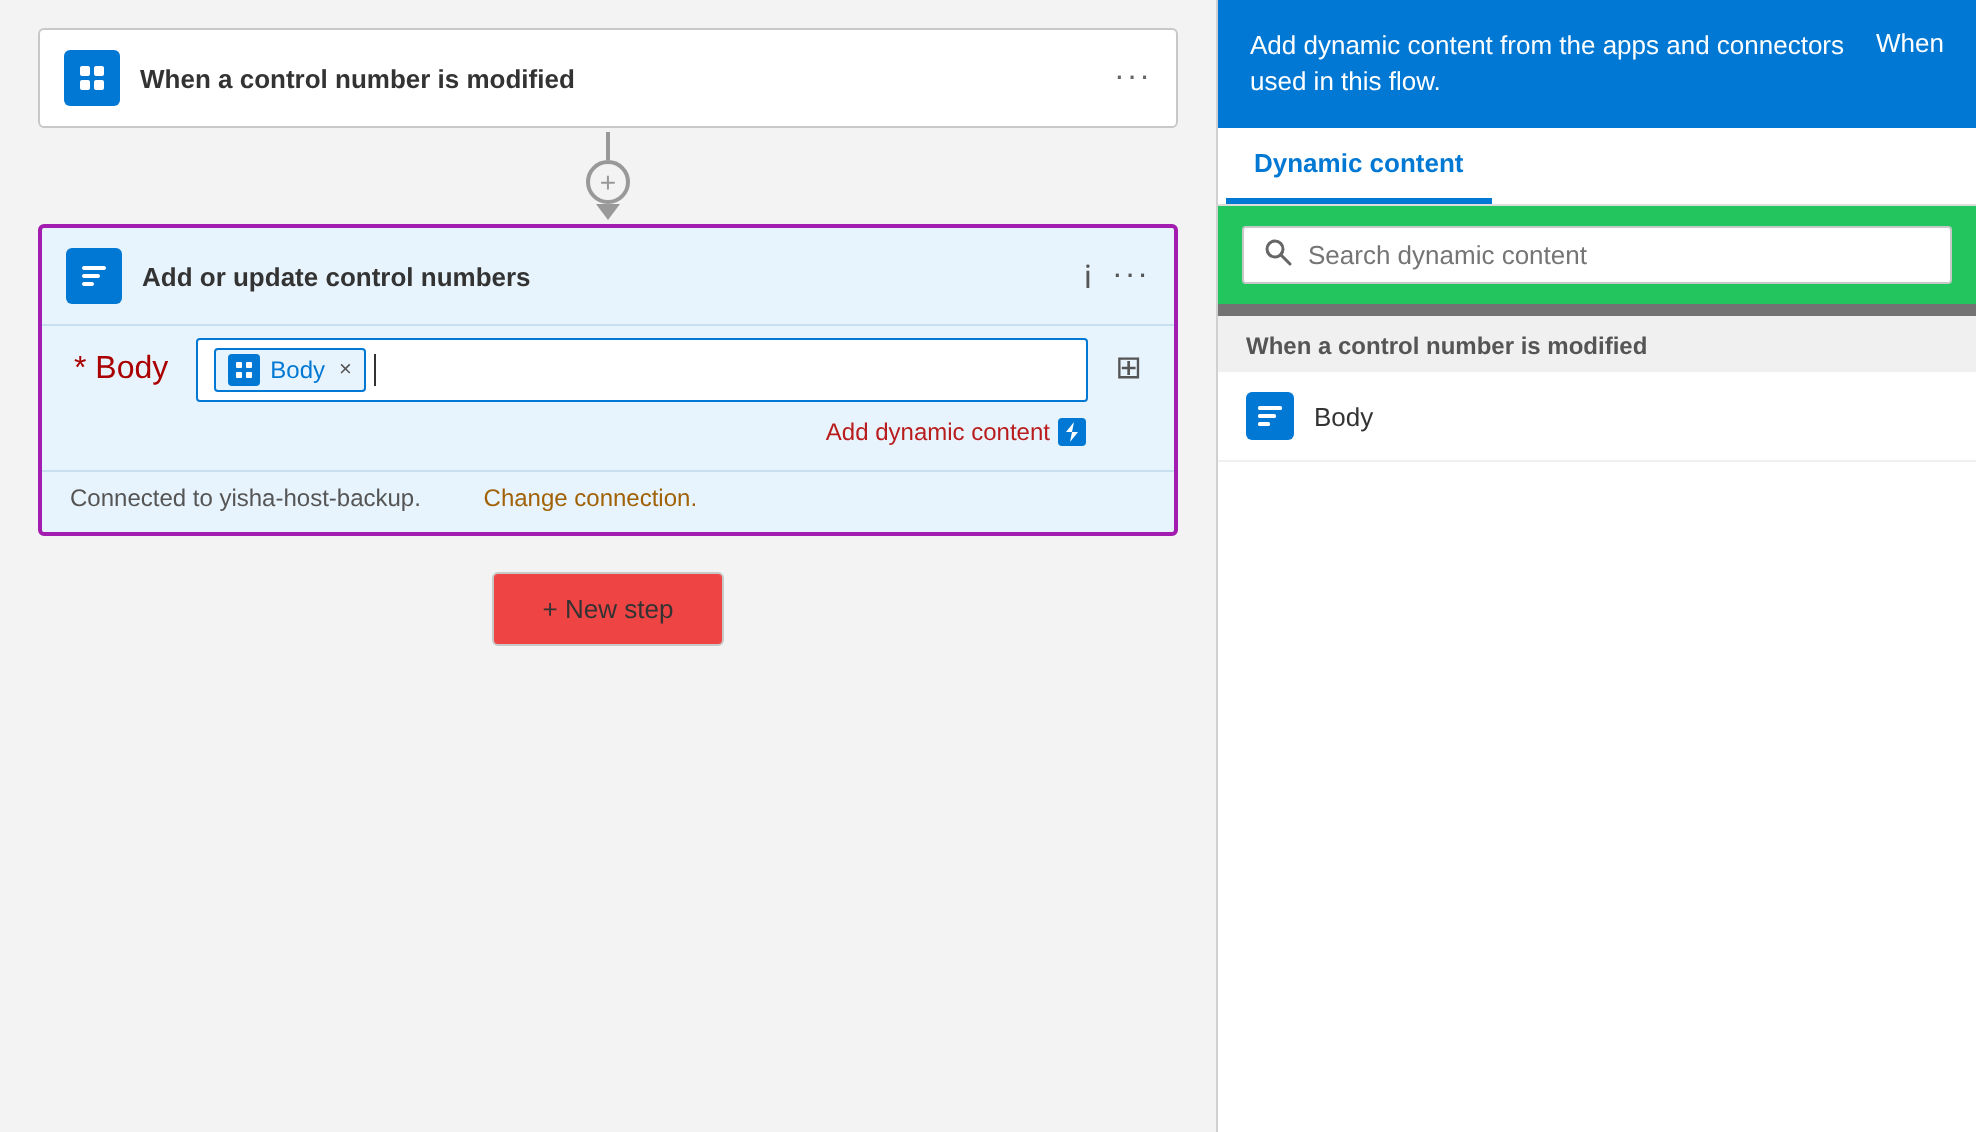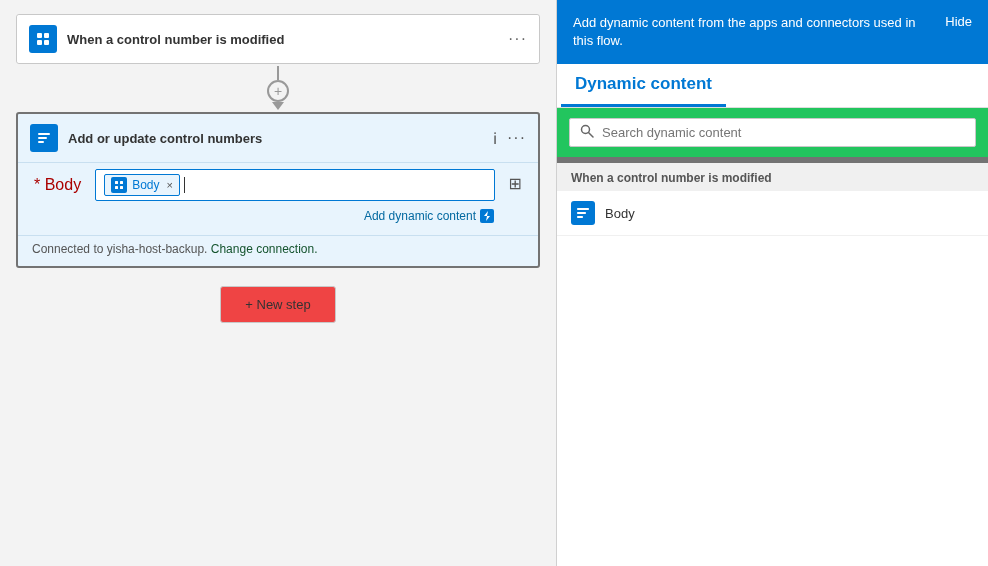--- a/index.html
+++ b/index.html
@@ -105,21 +105,21 @@
       border-left: 6px solid transparent;
       border-right: 6px solid transparent;
       border-top: 8px solid #999;
     }
 
     
     .action-card {
       width: 100%;
       max-width: 570px;
       background: #e8f4fd;
-      border: 2px solid #737373;
+      border: 2px solid #a21caf;
       border-radius: 3px;
     }
 
     .action-card-header {
       display: flex;
       align-items: center;
       padding: 10px 12px;
       gap: 10px;
     }
 
@@ -239,21 +239,21 @@
     }
 
     .add-dynamic-row {
       display: flex;
       justify-content: flex-end;
       padding-right: 28px;
       margin-top: 2px;
     }
 
     .add-dynamic-link {
-      color: #0369a1;
+      color: #b91c1c;
       font-size: 12px;
       cursor: pointer;
       display: flex;
       align-items: center;
       gap: 4px;
       text-decoration: none;
     }
 
     .lightning-icon {
       width: 14px;
@@ -266,43 +266,44 @@
     }
 
     .connection-info {
       padding: 6px 14px 10px 14px;
       font-size: 12px;
       color: #555;
       border-top: 1px solid #c8dff0;
     }
 
     .connection-link {
-      color: #14532d;
+      color: #a16207;
       cursor: pointer;
       text-decoration: none;
+      margin-left: 28px;
     }
 
     
     .new-step-btn {
       margin-top: 18px;
       border: 1.5px solid #c8c8c8;
       background: #ef4444;
       border-radius: 3px;
       padding: 10px 24px;
       font-size: 13px;
       color: #333;
       cursor: pointer;
       display: inline-flex;
       align-items: center;
       gap: 6px;
     }
 
     
     .right-panel {
-      width: 432px;
+      width: 380px;
       background: #fff;
       border-left: 1px solid #d0d0d0;
       display: flex;
       flex-direction: column;
       flex-shrink: 0;
     }
 
     .right-panel-header {
       background: #0078d4;
       color: #fff;
@@ -328,21 +329,21 @@
     }
 
     .right-panel-tabs {
       display: flex;
       border-bottom: 1px solid #ddd;
       padding: 0 4px;
     }
 
     .tab {
       padding: 10px 14px;
-      font-size: 17px;
+      font-size: 13px;
       cursor: pointer;
       color: #555;
       border-bottom: 3px solid transparent;
     }
 
     .tab.active {
       color: #0078d4;
       border-bottom: 3px solid #0078d4;
       font-weight: 600;
     }
@@ -494,21 +495,21 @@
   </div>
 
   <button class="new-step-btn">+ New step</button>
 
 </div>
 
 <div class="right-panel">
 
   <div class="right-panel-header">
     <div class="right-panel-header-text">Add dynamic content from the apps and connectors used in this flow.</div>
-    <a class="hide-btn">Hide</a>
+    <a class="hide-btn">When</a>
   </div>
 
   <div class="right-panel-tabs">
     <div class="tab active">
       <span>Dynamic content</span>
     </div>
   </div>
 
   <div class="right-panel-search">
     <div class="search-box">

